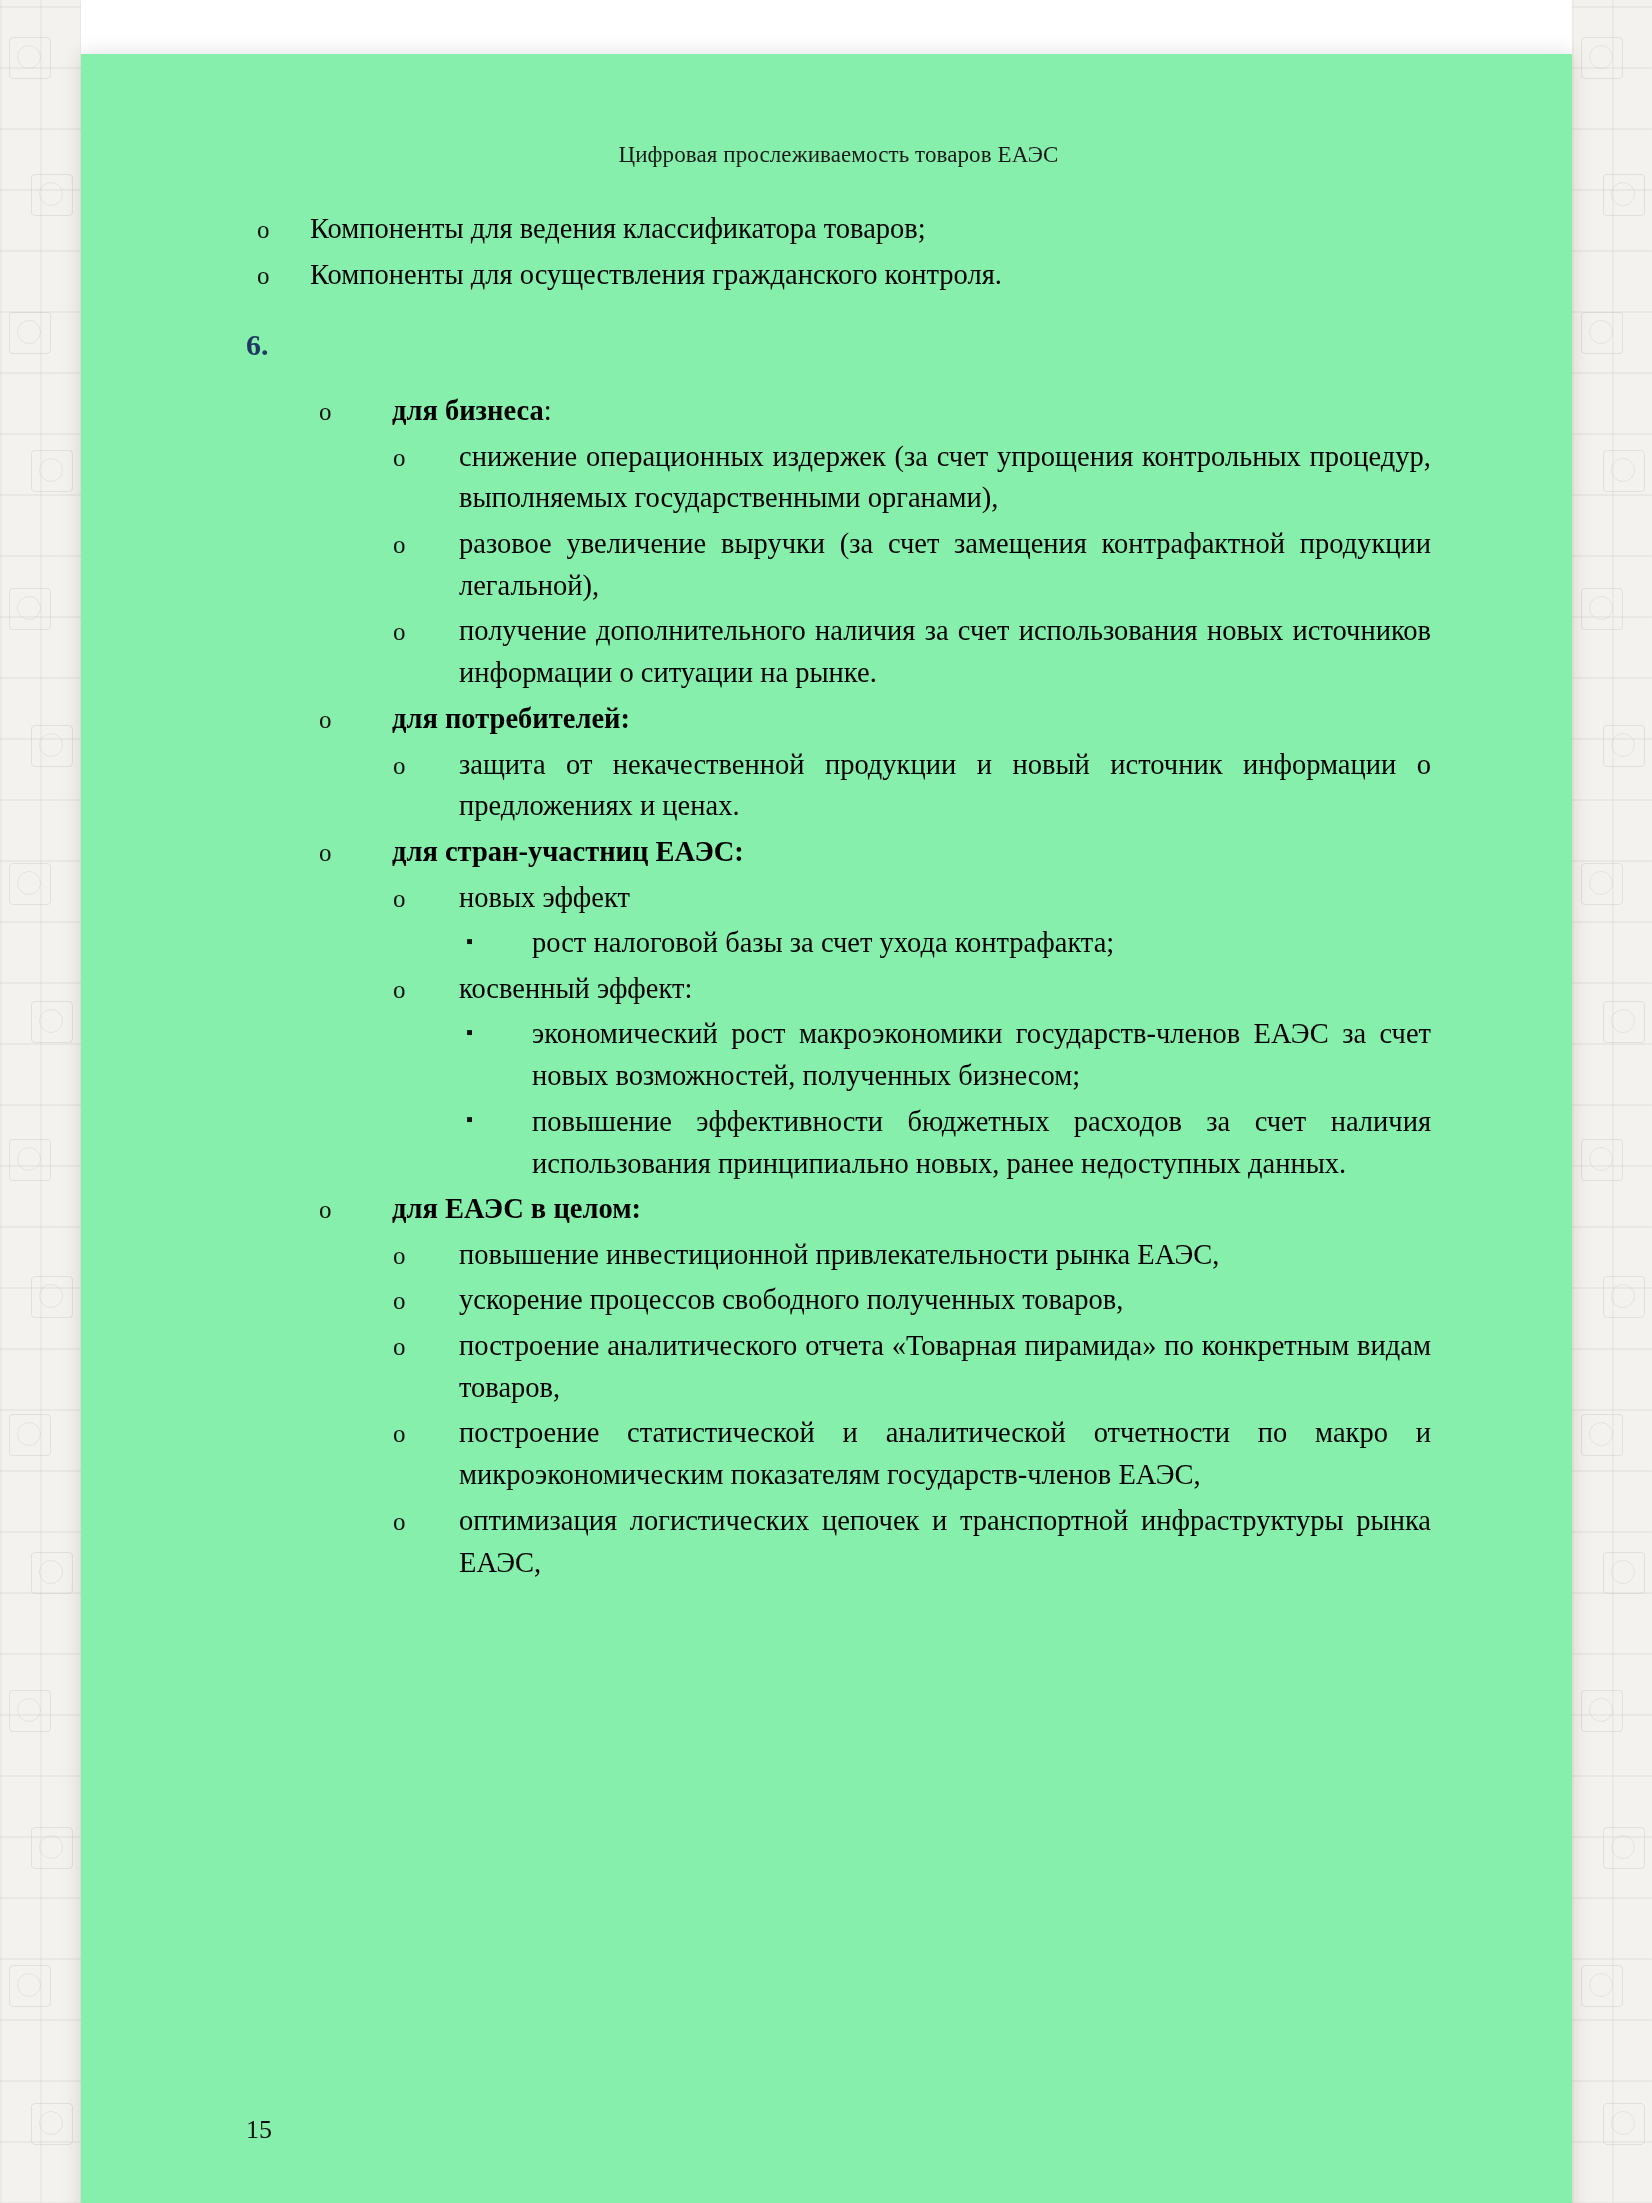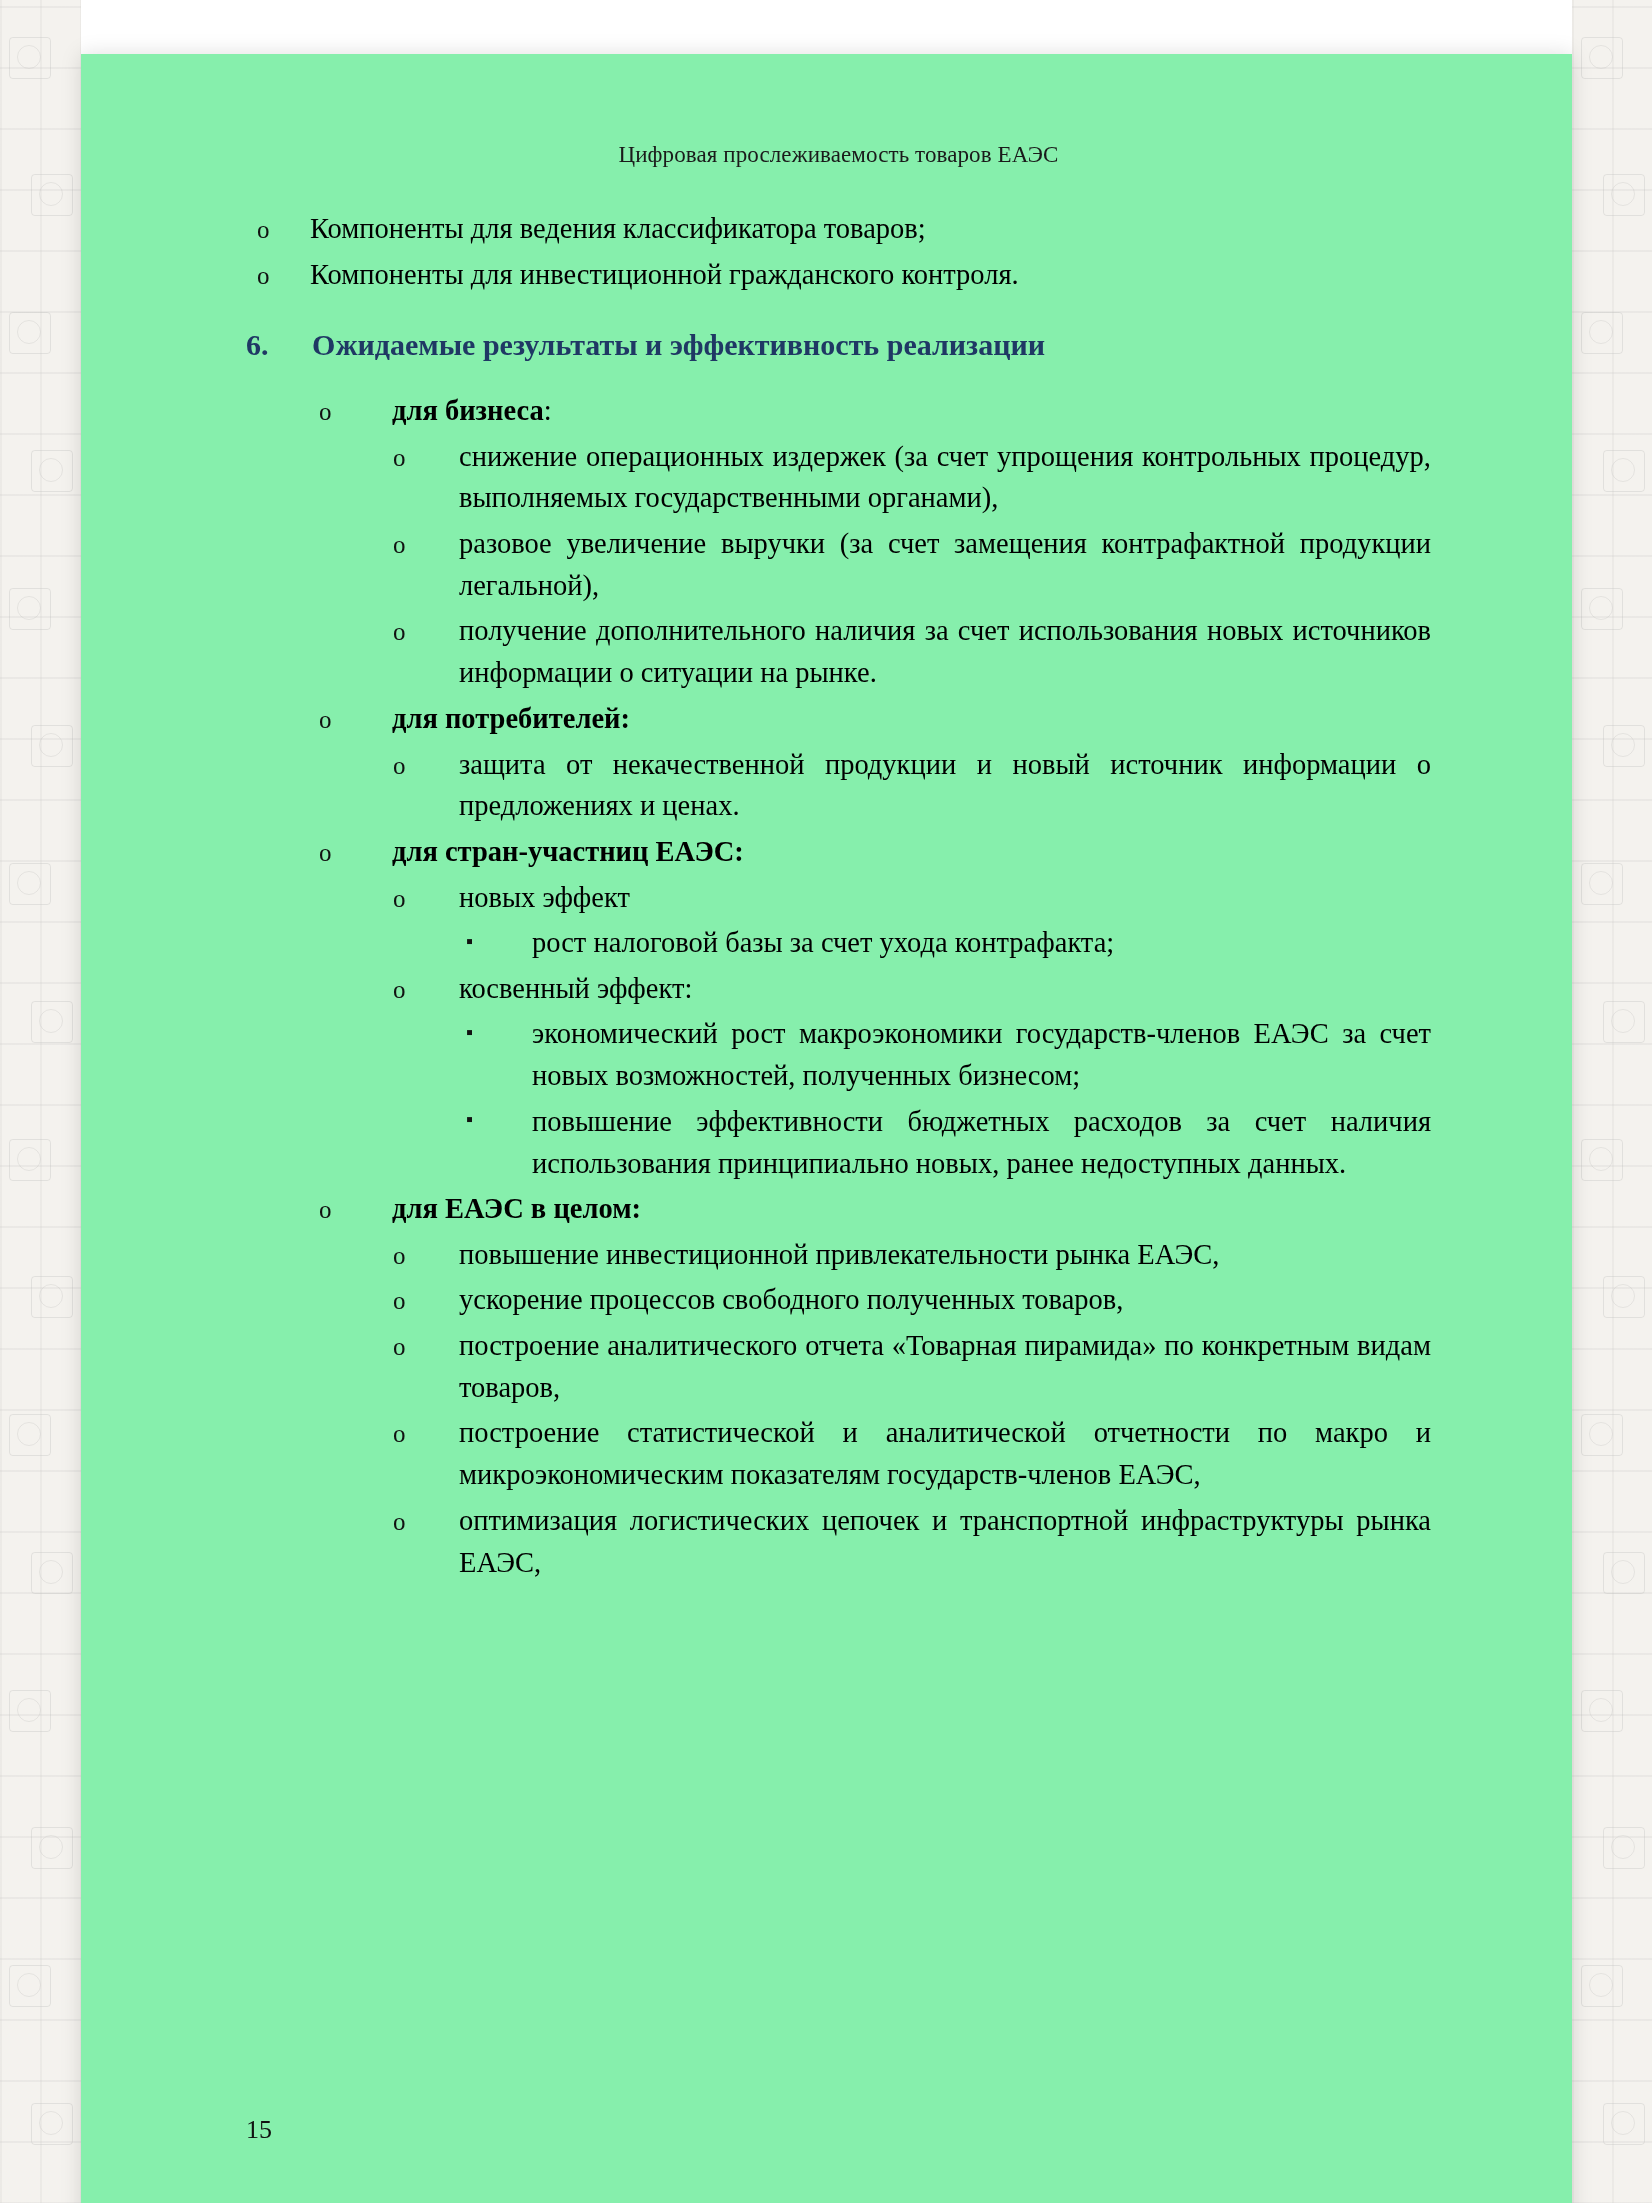--- a/index.html
+++ b/index.html
@@ -216,26 +216,25 @@
     <div class="paper-inner">
 
       <div class="running-head">Цифровая прослеживаемость товаров ЕАЭС</div>
 
       <div class="li lvl1">
         <span class="bullet">o</span>
         <span class="li-text nojust">Компоненты для ведения классификатора товаров;</span>
       </div>
       <div class="li lvl1" style="margin-bottom:9.2px;">
         <span class="bullet">o</span>
-        <span class="li-text nojust">Компоненты для инвестиционной гражданского контроля.</span>
+        <span class="li-text nojust">Компоненты для осуществления гражданского контроля.</span>
       </div>
 
       <h2 class="section-heading">
         <span class="sec-num">6.</span>
-        <span class="sec-title">Ожидаемые результаты и эффективность реализации</span>
       </h2>
 
 
       <div class="li lvl2">
         <span class="bullet">o</span>
         <span class="li-text nojust"><span class="bold">для бизнеса</span><span>:</span></span>
       </div>
       <div class="li lvl3">
         <span class="bullet">o</span>
         <span class="li-text">снижение операционных издержек (за счет упрощения контрольных процедур, выполняемых государственными органами),</span>

